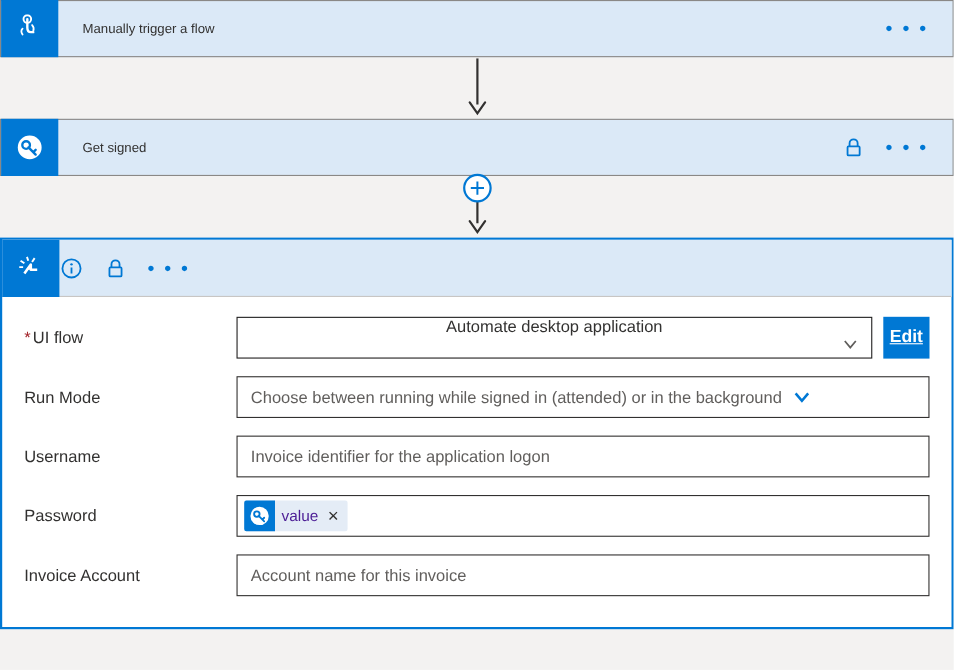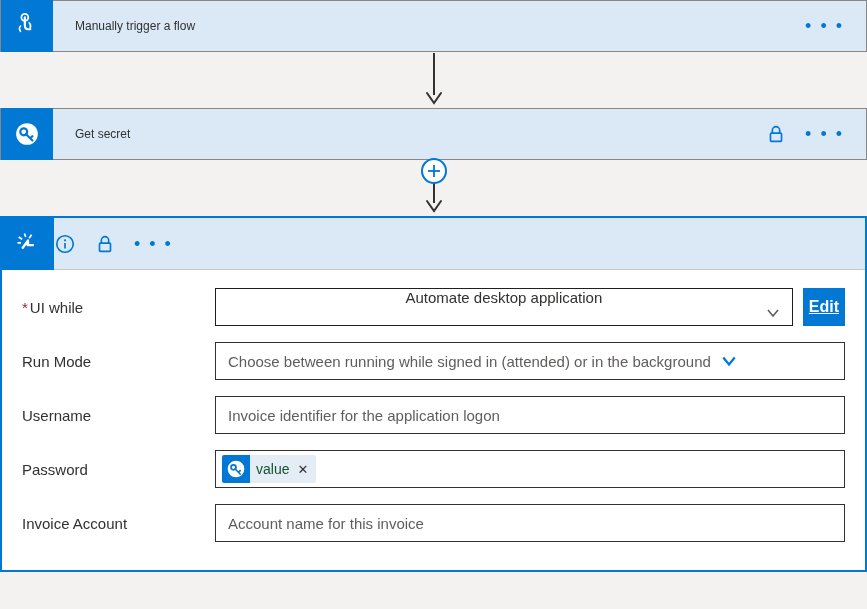--- a/index.html
+++ b/index.html
@@ -149,21 +149,21 @@
   }
   .token .token-icon {
     width: 28px;
     height: 28px;
     background: #0078d4;
     border-radius: 2px 0 0 2px;
     display: flex;
     align-items: center;
     justify-content: center;
   }
-  .token .token-label { font-size: 14px; color: #14532d; }
+  .token .token-label { font-size: 14px; color: #4c1d95; }
   .token .token-x { color: #323130; cursor: pointer; font-size: 13px; margin-left: 2px; }
   .pw-box { padding: 4px 6px; height: 38px; }
   .placeholder { color: #605e5c; }
   svg { display: block; }
 </style>
 </head>
 <body>
 
 <div class="canvas">
 
@@ -189,21 +189,21 @@
   </div>
 
   <div class="card">
     <div class="card-icon">
       <svg width="26" height="26" viewBox="0 0 24 24">
         <circle cx="12" cy="12" r="10" fill="#fff"></circle>
         <circle cx="9" cy="10" r="3.2" fill="none" stroke="#0078d4" stroke-width="2"></circle>
         <path d="M11 12 L17 18 M15 16 L17 14" stroke="#0078d4" stroke-width="2" stroke-linecap="round"></path>
       </svg>
     </div>
-    <div class="card-title">Get secret</div>
+    <div class="card-title">Get signed</div>
     <div class="card-actions">
       <span class="icon-btn">
         <svg width="22" height="22" viewBox="0 0 24 24" fill="none">
           <rect x="6" y="11" width="12" height="9" rx="1" stroke="#0078d4" stroke-width="1.8"></rect>
           <path d="M8 11 V8 a4 4 0 0 1 8 0 V11" stroke="#0078d4" stroke-width="1.8" fill="none"></path>
         </svg>
       </span>
       <span class="icon-btn more-dots">• • •</span>
     </div>
   </div>
@@ -247,21 +247,21 @@
             <path d="M8 11 V8 a4 4 0 0 1 8 0 V11" stroke="#0078d4" stroke-width="1.8" fill="none"></path>
           </svg>
         </span>
         <span class="icon-btn more-dots">• • •</span>
       </div>
     </div>
 
     <div class="card-body">
 
       <div class="field-row">
-        <div class="field-label"><span class="req">*</span><span>UI while</span></div>
+        <div class="field-label"><span class="req">*</span><span>UI flow</span></div>
         <div class="field-control">
           <div class="input-box strong">
             <span style="color:#323130;">Automate desktop application</span>
             <span class="chevron">
               <svg width="14" height="14" viewBox="0 0 14 14">
                   <path d="M2 4 L7 10 L12 4" stroke="#605e5c" stroke-width="1.6" fill="none"></path>
                 </svg>
             </span>
           </div>
           <button class="edit-btn">Edit</button>

